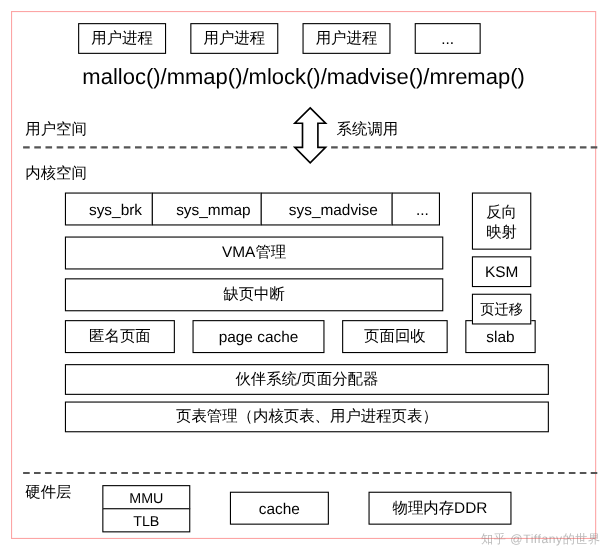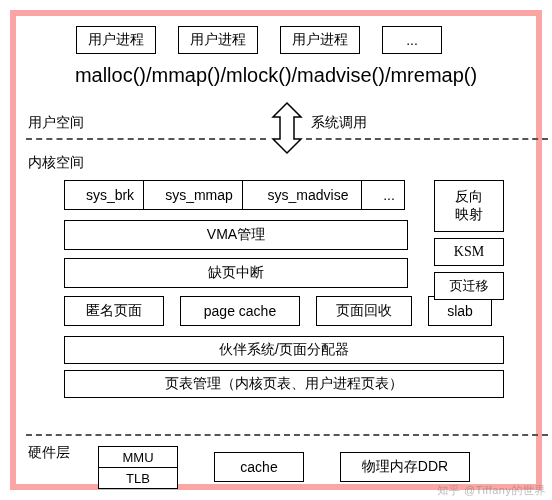--- a/index.html
+++ b/index.html
@@ -13,21 +13,21 @@
     width: 552px;
     height: 500px;
     position: relative;
   }
   .frame {
     position: absolute;
     left: 10px;
     top: 10px;
     width: 532px;
     height: 480px;
-    border: 6px solid #fca5a5;
+    border: 1px solid #fca5a5;
   }
   .box {
     border: 1px solid #000;
     background: #fff;
     text-align: center;
     display: flex;
     align-items: center;
     justify-content: center;
     padding: 2px 4px;
   }
@@ -76,21 +76,21 @@
   .sb3 { width: 120px; margin-left: -1px; }
   .sb4 { width: 44px; margin-left: -1px; }
   .right-col {
     position: absolute;
     left: 370px; top: 0;
     width: 70px;
     display: flex;
     flex-direction: column;
     gap: 6px;
   }
-  .right-col .box { width: 70px; font-family: Liberation Serif, serif; }
+  .right-col .box { width: 54px; }
   .rb1 { height: 52px; line-height: 1.3; flex-direction: column; }
   .rb2 { height: 28px; }
   .rb3 { height: 28px; font-size: 13px; }
   .vma { width: 344px; height: 30px; margin-top: 10px; }
   .pf  { width: 344px; height: 30px; margin-top: 8px; }
   .mem-row {
     display: flex; gap: 16px; margin-top: 8px;
     width: 440px;
   }
   .mem-row .box { height: 30px; }

